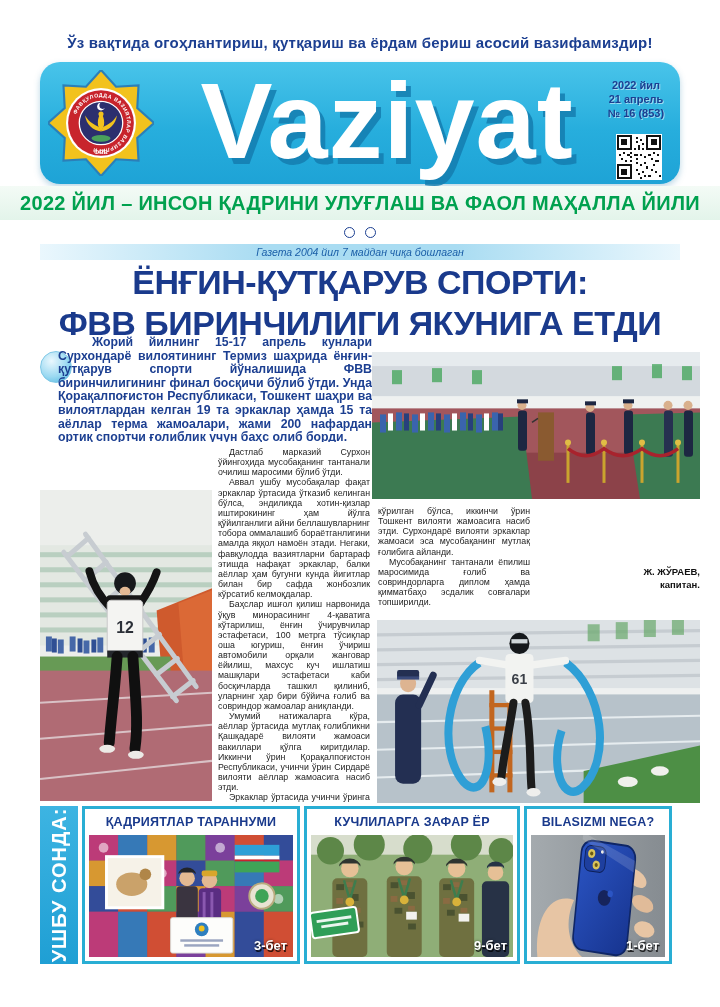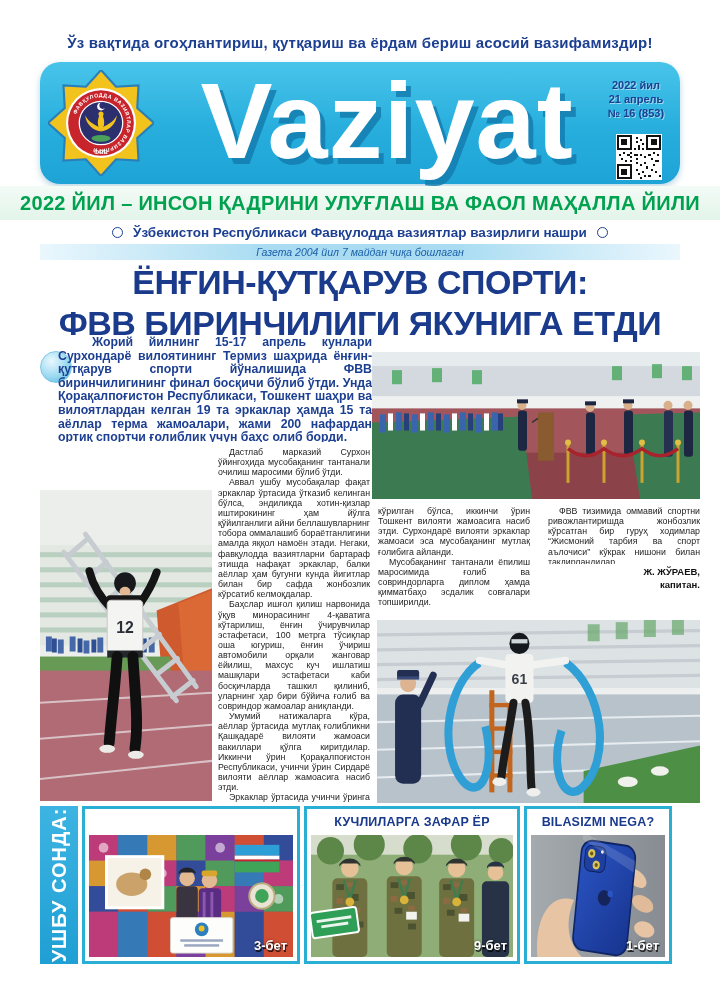--- a/index.html
+++ b/index.html
@@ -152,21 +152,20 @@
          <rect x="1" y="15" width="5" height="5" fill="#fff"></rect>
           <rect x="2" y="16" width="3" height="3" fill="#111"></rect>
         </g>
     </svg>
   </div>
 
   <div class="year-band">2022 ЙИЛ – ИНСОН ҚАДРИНИ УЛУҒЛАШ ВА ФАОЛ МАҲАЛЛА ЙИЛИ</div>
 
   <div class="publisher">
     <span class="ring"></span>
-    <span>Ўзбекистон Республикаси Фавқулодда вазиятлар вазирлиги нашри</span>
     <span class="ring"></span>
   </div>
 
   <div class="founded">Газета 2004 йил 7 майдан чиқа бошлаган</div>
 
   <div class="headline">
     <div>ЁНҒИН-ҚУТҚАРУВ СПОРТИ:</div>
     <div>ФВВ БИРИНЧИЛИГИ ЯКУНИГА ЕТДИ</div>
   </div>
 
@@ -319,23 +318,20 @@
         <path d="M196,96 Q214,110 232,96 Q251,110 270,96 Q288,110 306,96" stroke="#a8232d" stroke-width="3.5" fill="none"></path>
       </g>
     </svg>
   </div>
 
   <div class="newscol col-a" style="left:378px;top:506px;width:152px;height:112px;">
       <p>кўрилган бўлса, иккинчи ўрин Тошкент вилояти жамоасига насиб этди. Сурхондарё вилояти эркаклар жамоаси эса мусобақанинг мутлақ ғолибига айланди.</p>
       <p>Мусобақанинг тантанали ёпилиш маросимида ғолиб ва совриндорларга диплом ҳамда қимматбаҳо эсдалик совғалари топширилди.</p>
     </div>
 
-  <div class="newscol" style="left:548px;top:506px;width:152px;height:58px;">
-      <p>ФВВ тизимида оммавий спортни ривожлантиришда жонбозлик кўрсатган бир гуруҳ ходимлар “Жисмоний тарбия ва спорт аълочиси” кўкрак нишони билан тақдирландилар.</p>
-    </div>
 
   <div class="byline">
     <div>Ж. ЖЎРАЕВ,</div>
     <div>капитан.</div>
   </div>
 
   <div class="photo" style="left:377px;top:620px;width:323px;height:183px;">
     <svg viewBox="0 0 322 172" preserveAspectRatio="none">
       <rect width="322" height="172" fill="#dde2e5"></rect>
       <g stroke="#c6ccd1" stroke-width="3">
@@ -390,20 +386,21 @@
           <ellipse cx="156" cy="162" rx="7" ry="4" fill="#efefed"></ellipse>
       </g>
     </svg>
   </div>
 
   <div class="toc-sidebar">
     <span>УШБУ СОНДА:</span>
   </div>
 
   <div class="toc-box" style="left:82px;width:218px;">
+    <div class="toc-title">ҚАДРИЯТЛАР ТАРАННУМИ</div>
     <div class="toc-photo">
       <svg viewBox="0 0 210 124" preserveAspectRatio="none">
         <rect width="210" height="124" fill="#8a4a6e"></rect>
         <g opacity=".9">
           <rect x="0" y="0" width="30" height="26" fill="#c23a7a"></rect>
             <rect x="30" y="0" width="30" height="26" fill="#2e7fbf"></rect>
             <rect x="60" y="0" width="30" height="26" fill="#e0a12b"></rect>
             <rect x="90" y="0" width="30" height="26" fill="#4aa35a"></rect>
             <rect x="120" y="0" width="30" height="26" fill="#7a3fa0"></rect>
             <rect x="150" y="0" width="30" height="26" fill="#d84f2e"></rect>

